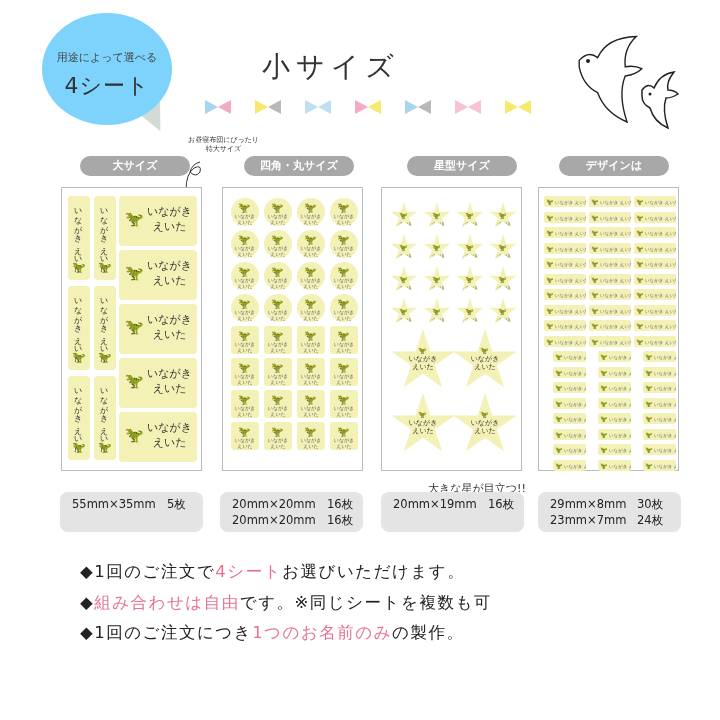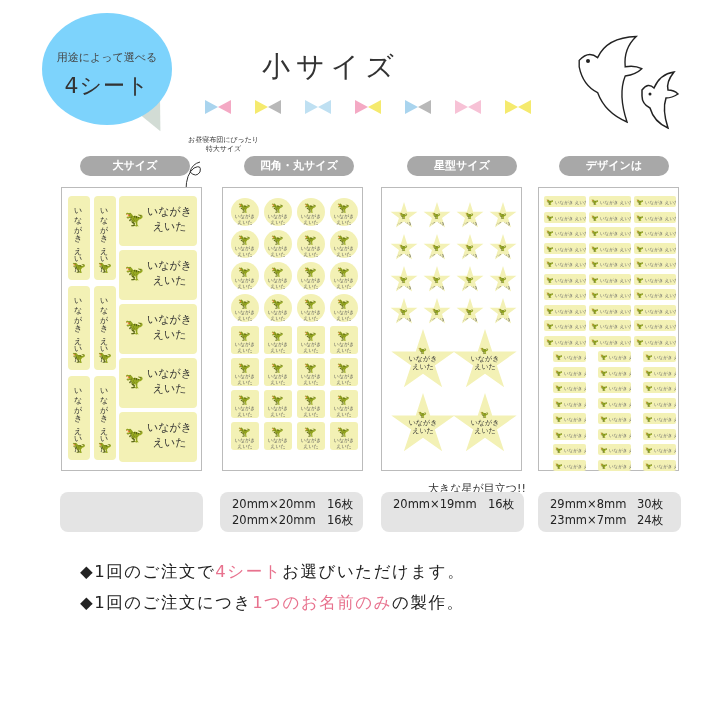--- a/index.html
+++ b/index.html
@@ -527,20 +527,24 @@
       <div class="sm y" style="width: 33px;"><b>🦖</b> <span>いながき えいた</span></div>
     </div>
     <div class="small-row" style="top: 271.5px; left: 14px; gap: 12px;">
       <div class="sm y" style="width: 33px;"><b>🦖</b> <span>いながき えいた</span></div>
       <div class="sm y" style="width: 33px;"><b>🦖</b> <span>いながき えいた</span></div>
       <div class="sm y" style="width: 33px;"><b>🦖</b> <span>いながき えいた</span></div>
     </div>
   </div>
 
 <div class="spec" style="left:60px">
+  <div>
+      <span class="sz">55mm×35mm</span>
+      <span>5枚</span>
+    </div>
 </div>
 <div class="spec" style="left:220px">
   <div>
       <span class="sz">20mm×20mm</span>
       <span>16枚</span>
     </div>
   <div>
       <span class="sz">20mm×20mm</span>
       <span>16枚</span>
     </div>
@@ -557,14 +561,15 @@
       <span>30枚</span>
     </div>
   <div>
       <span class="sz" style="width:87px">23mm×7mm</span>
       <span>24枚</span>
     </div>
 </div>
 
 <div class="bullets">
   <div><span>◆1回のご注文で</span><span class="pink">4シート</span><span>お選びいただけます。</span></div>
+  <div><span>◆</span><span class="pink">組み合わせは自由</span><span>です。※同じシートを複数も可</span></div>
   <div><span>◆1回のご注文につき</span><span class="pink">1つのお名前のみ</span><span>の製作。</span></div>
 </div>
 
 </body></html>

